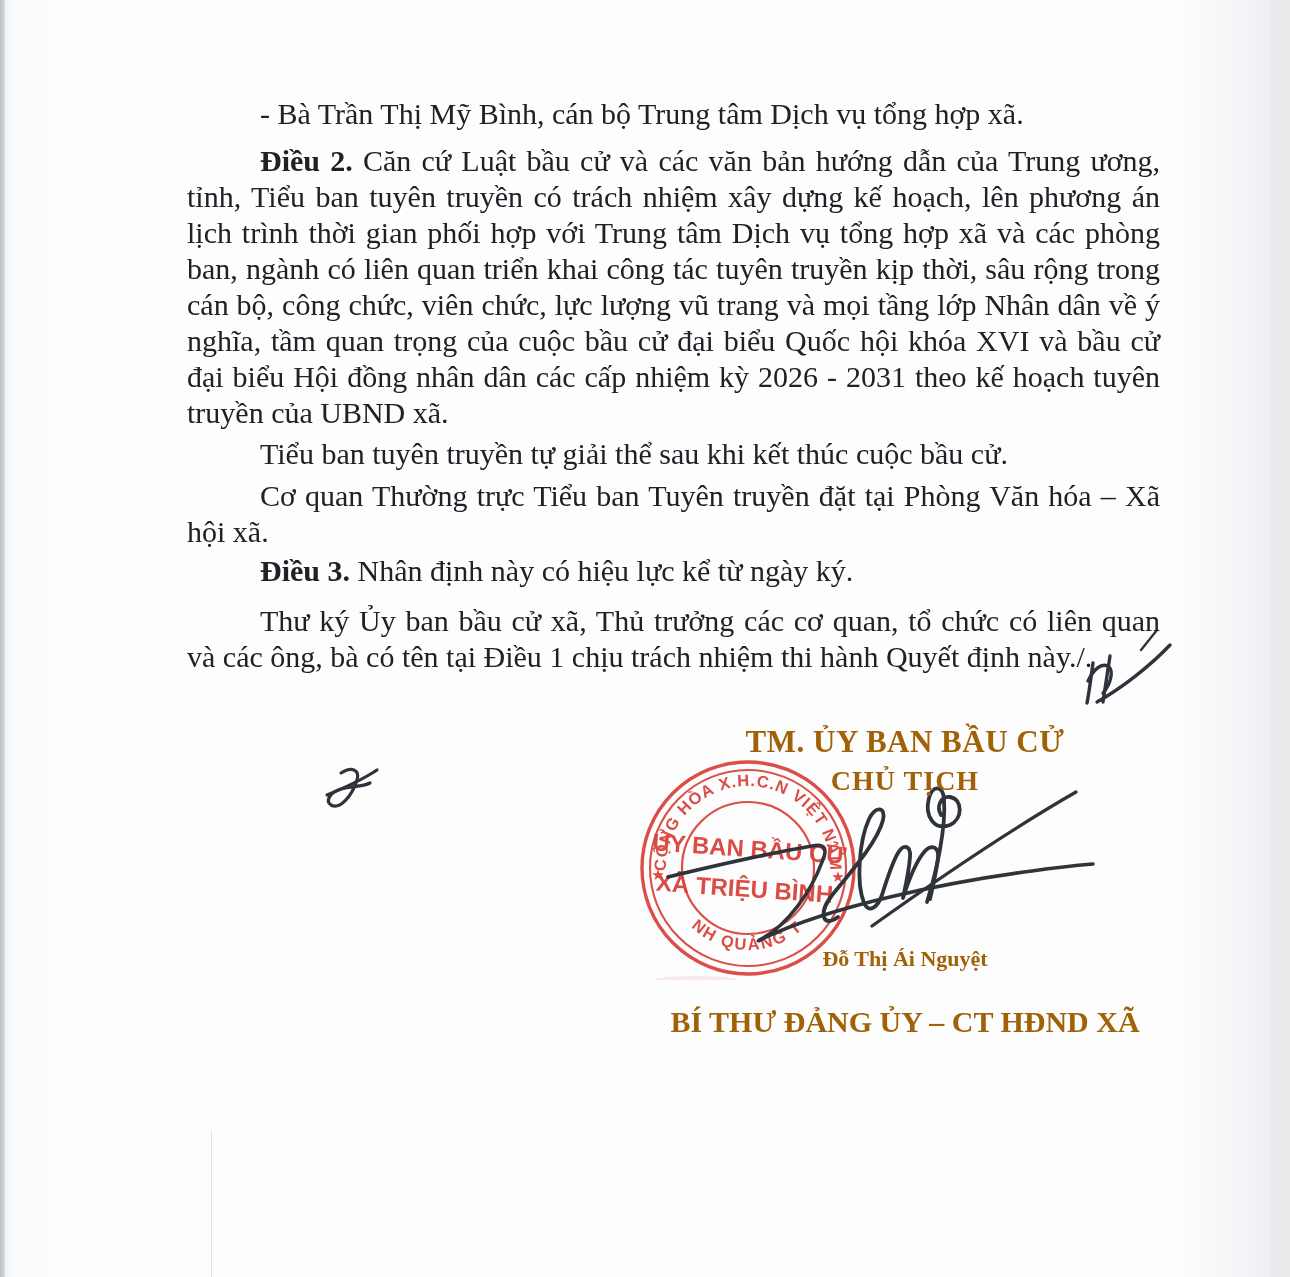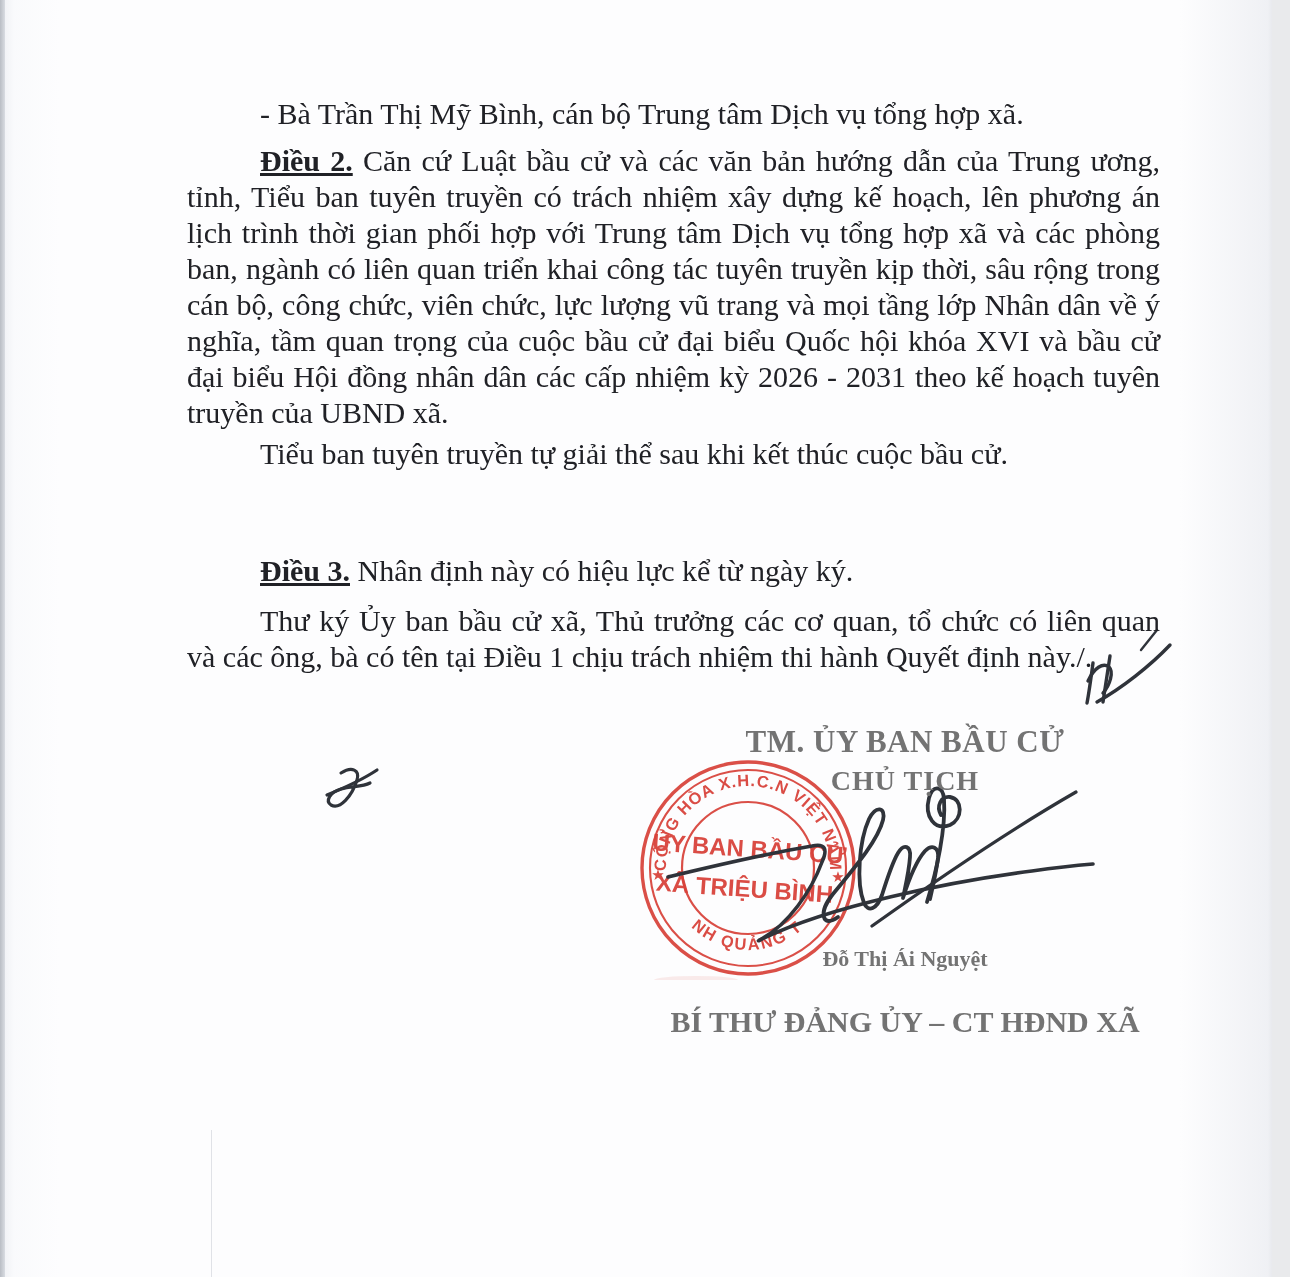--- a/index.html
+++ b/index.html
@@ -17,24 +17,24 @@
     background:linear-gradient(90deg, rgba(216,220,228,.45) 0, rgba(243,245,249,.35) 14px, rgba(255,255,255,0) 60px, rgba(255,255,255,0) 1180px, rgba(228,230,236,.55) 1268px, rgba(180,184,192,.75) 1290px);
     pointer-events:none;z-index:5;
   }
   .edge-left{position:absolute;left:0;top:0;width:5px;height:100%;
     background:linear-gradient(90deg,#b9bdc4,#d9dce2);z-index:6;}
   .crease{position:absolute;left:211px;top:1130px;width:1px;height:147px;
     background:rgba(170,176,188,.35);z-index:4;}
   .bodycol{position:absolute;left:187px;width:973px;
     font-size:30px;line-height:36px;text-align:justify;z-index:10;}
   .indent{text-indent:73px;}
-  .lead{font-weight:bold;text-decoration:underline;}
+  .lead{font-weight:bold;}
   .recips{position:absolute;left:193px;top:728px;z-index:10;font-size:25px;line-height:24px;}
   .recips .head{font-weight:bold;font-style:italic;font-size:27px;}
-  .rightcol{position:absolute;left:630px;width:550px;text-align:center;z-index:10;color:#737373;}
+  .rightcol{position:absolute;left:630px;width:550px;text-align:center;z-index:10;color:#a16207;}
   .sig-org{top:724px;font-size:31px;font-weight:bold;letter-spacing:.5px;}
   .sig-role{top:765px;font-size:28px;font-weight:bold;letter-spacing:1px;}
   .sig-name{top:946px;font-size:22px;font-weight:bold;}
   .sig-title{top:1005px;font-size:30px;font-weight:bold;text-align:center;}
   .abs{position:absolute;}
   #seal{position:absolute;left:636px;top:756px;width:224px;height:224px;z-index:8;}
   #ink{position:absolute;left:0;top:0;width:1290px;height:1277px;z-index:9;pointer-events:none;}
 </style>
 </head>
 <body>
@@ -42,20 +42,21 @@
 <div id="page">
   <div class="edge-left"></div>
   <div class="crease"></div>
 
   <div class="bodycol indent" style="top:96px">- Bà Trần Thị Mỹ Bình, cán bộ Trung tâm Dịch vụ tổng hợp xã.</div>
 
   <div class="bodycol indent" style="top:143px"><span class="lead">Điều 2.</span><span> Căn cứ Luật bầu cử và các văn bản hướng dẫn của Trung ương, tỉnh, Tiểu ban tuyên truyền có trách nhiệm xây dựng kế hoạch, lên phương án lịch trình thời gian phối hợp với Trung tâm Dịch vụ tổng hợp xã và các phòng ban, ngành có liên quan triển khai công tác tuyên truyền kịp thời, sâu rộng trong cán bộ, công chức, viên chức, lực lượng vũ trang và mọi tầng lớp Nhân dân về ý nghĩa, tầm quan trọng của cuộc bầu cử đại biểu Quốc hội khóa XVI và bầu cử đại biểu Hội đồng nhân dân các cấp nhiệm kỳ 2026 - 2031 theo kế hoạch tuyên truyền của UBND xã.</span></div>
 
   <div class="bodycol indent" style="top:436px">Tiểu ban tuyên truyền tự giải thể sau khi kết thúc cuộc bầu cử.</div>
 
+  <div class="bodycol indent" style="top:478px">Cơ quan Thường trực Tiểu ban Tuyên truyền đặt tại Phòng Văn hóa – Xã hội xã.</div>
 
   <div class="bodycol indent" style="top:553px"><span class="lead">Điều 3.</span><span> Nhân định này có hiệu lực kể từ ngày ký.</span></div>
 
   <div class="bodycol indent" style="top:603px">Thư ký Ủy ban bầu cử xã, Thủ trưởng các cơ quan, tổ chức có liên quan và các ông, bà có tên tại Điều 1 chịu trách nhiệm thi hành Quyết định này./.</div>
 
 
   <div class="rightcol sig-org abs">TM. ỦY BAN BẦU CỬ</div>
   <div class="rightcol sig-role abs">CHỦ TỊCH</div>
   <div class="rightcol sig-name abs">Đỗ Thị Ái Nguyệt</div>
   <div class="rightcol sig-title abs">BÍ THƯ ĐẢNG ỦY – CT HĐND XÃ</div>

